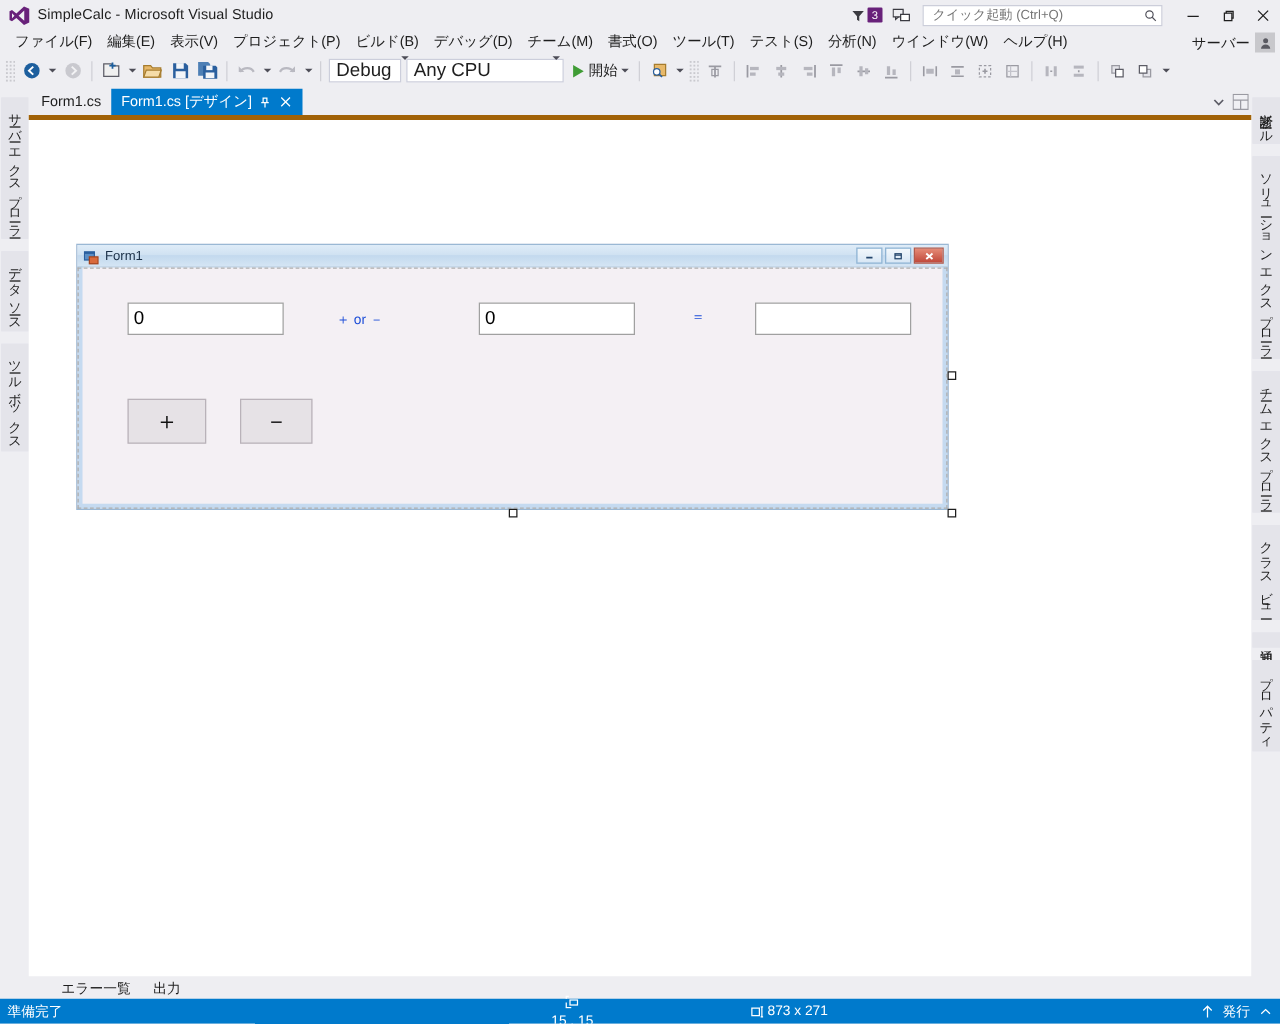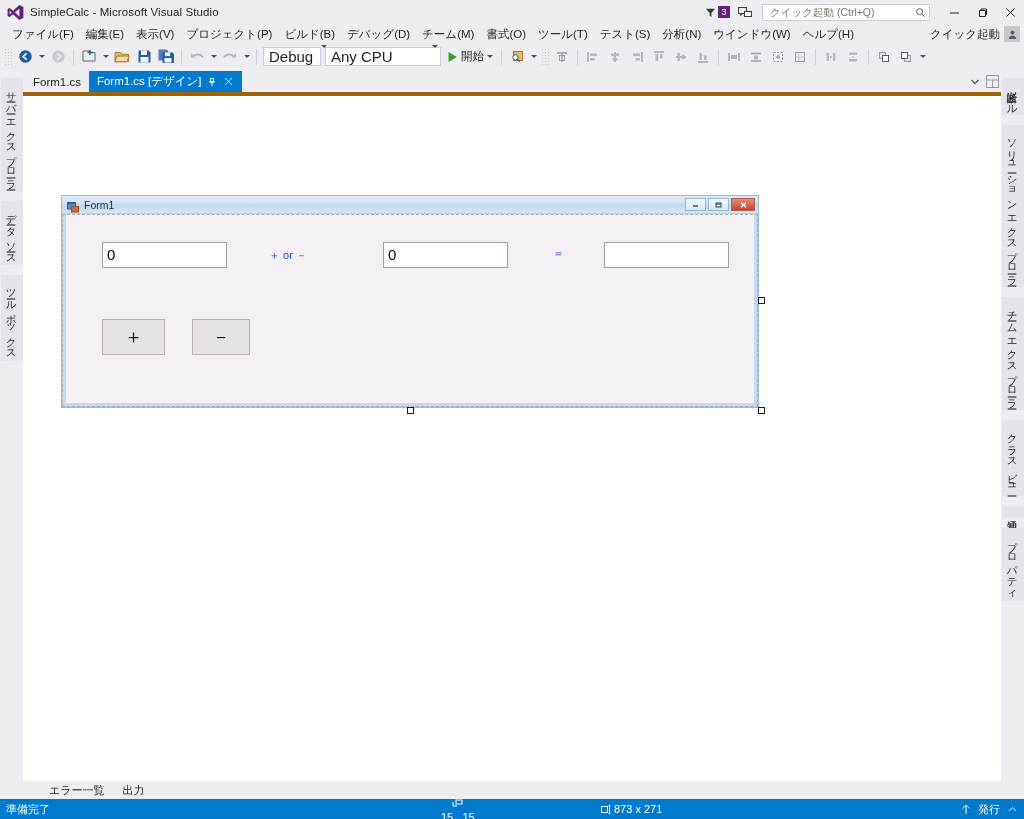--- a/index.html
+++ b/index.html
@@ -43,21 +43,21 @@
   }
   .funnel { width: 11px; height: 11px; }
   .badge-count {
     background: #68217a; color: #fff; font-size: 9px; line-height: 12px;
     min-width: 12px; height: 12px; text-align: center; border-radius: 1px;
     padding: 0 2px;
   }
   .feedback-btn { width: 18px; height: 18px; margin-right: 8px;
     display:flex; align-items:center; justify-content:center; }
   .quicklaunch {
-    width: 168px; height: 17px; background: #fff;
+    width: 192px; height: 17px; background: #fff;
     border: 1px solid #ccceda; display: flex; align-items: center;
     padding: 0 3px 0 5px; margin-right: 10px; justify-content: space-between;
   }
   .quicklaunch input {
     border: 0; outline: 0; flex: 1; font-size: 10.5px;
     color: #6d6d6d; background: transparent;
     font-family: "Liberation Sans", sans-serif;
   }
   .ql-search { width: 11px; height: 11px; flex: 0 0 11px; }
   .win-btn {
@@ -313,21 +313,21 @@
     <div class="menu-item">ビルド(B)</div>
     <div class="menu-item">デバッグ(D)</div>
     <div class="menu-item">チーム(M)</div>
     <div class="menu-item">書式(O)</div>
     <div class="menu-item">ツール(T)</div>
     <div class="menu-item">テスト(S)</div>
     <div class="menu-item">分析(N)</div>
     <div class="menu-item">ウインドウ(W)</div>
     <div class="menu-item">ヘルプ(H)</div>
     <div class="signin-wrap">
-      <span class="signin-text">クイック起動</span>
+      <span class="signin-text">サーバー</span>
       <span class="signin-ico">
         <svg width="11" height="11" viewBox="0 0 11 11">
           <circle cx="5.5" cy="3.6" r="2" fill="#5a5a62"></circle>
           <path d="M1.8 10c0-2.2 1.7-3.5 3.7-3.5S9.2 7.8 9.2 10z" fill="#5a5a62"></path>
         </svg>
       </span>
     </div>
   </div>
 
   <div class="toolbar">
@@ -396,21 +396,21 @@
     </div>
     <div class="tb-dd">
         <span class="caret-dn"></span>
       </div>
     <div class="tb-sep"></div>
 
     <div class="tb-combo" style="width:58px">
       <span class="lbl">Debug</span>
       <span class="caret"><span class="caret-dn"></span></span>
     </div>
-    <div class="tb-combo" style="width:116px">
+    <div class="tb-combo" style="width:126px">
       <span class="lbl">Any CPU</span>
       <span class="caret"><span class="caret-dn"></span></span>
     </div>
 
     <div class="tb-start">
       <svg width="11" height="12" viewBox="0 0 11 12">
           <path d="M1.5 1 10 6l-8.5 5z" fill="#3f9c35"></path>
         </svg>
       <span class="lbl">開始</span>
       <span class="caret-dn"></span>

